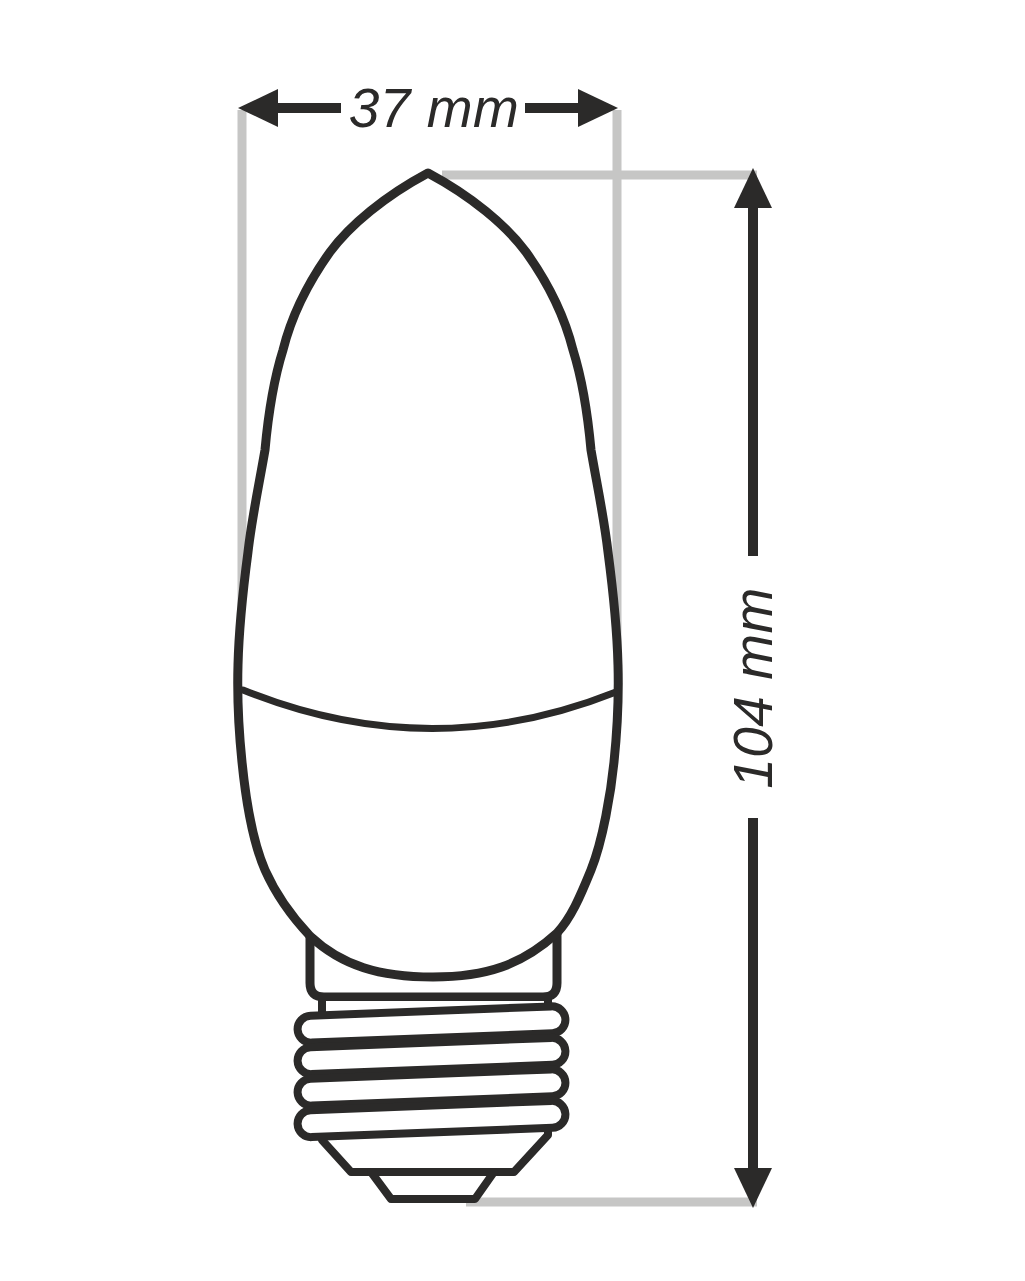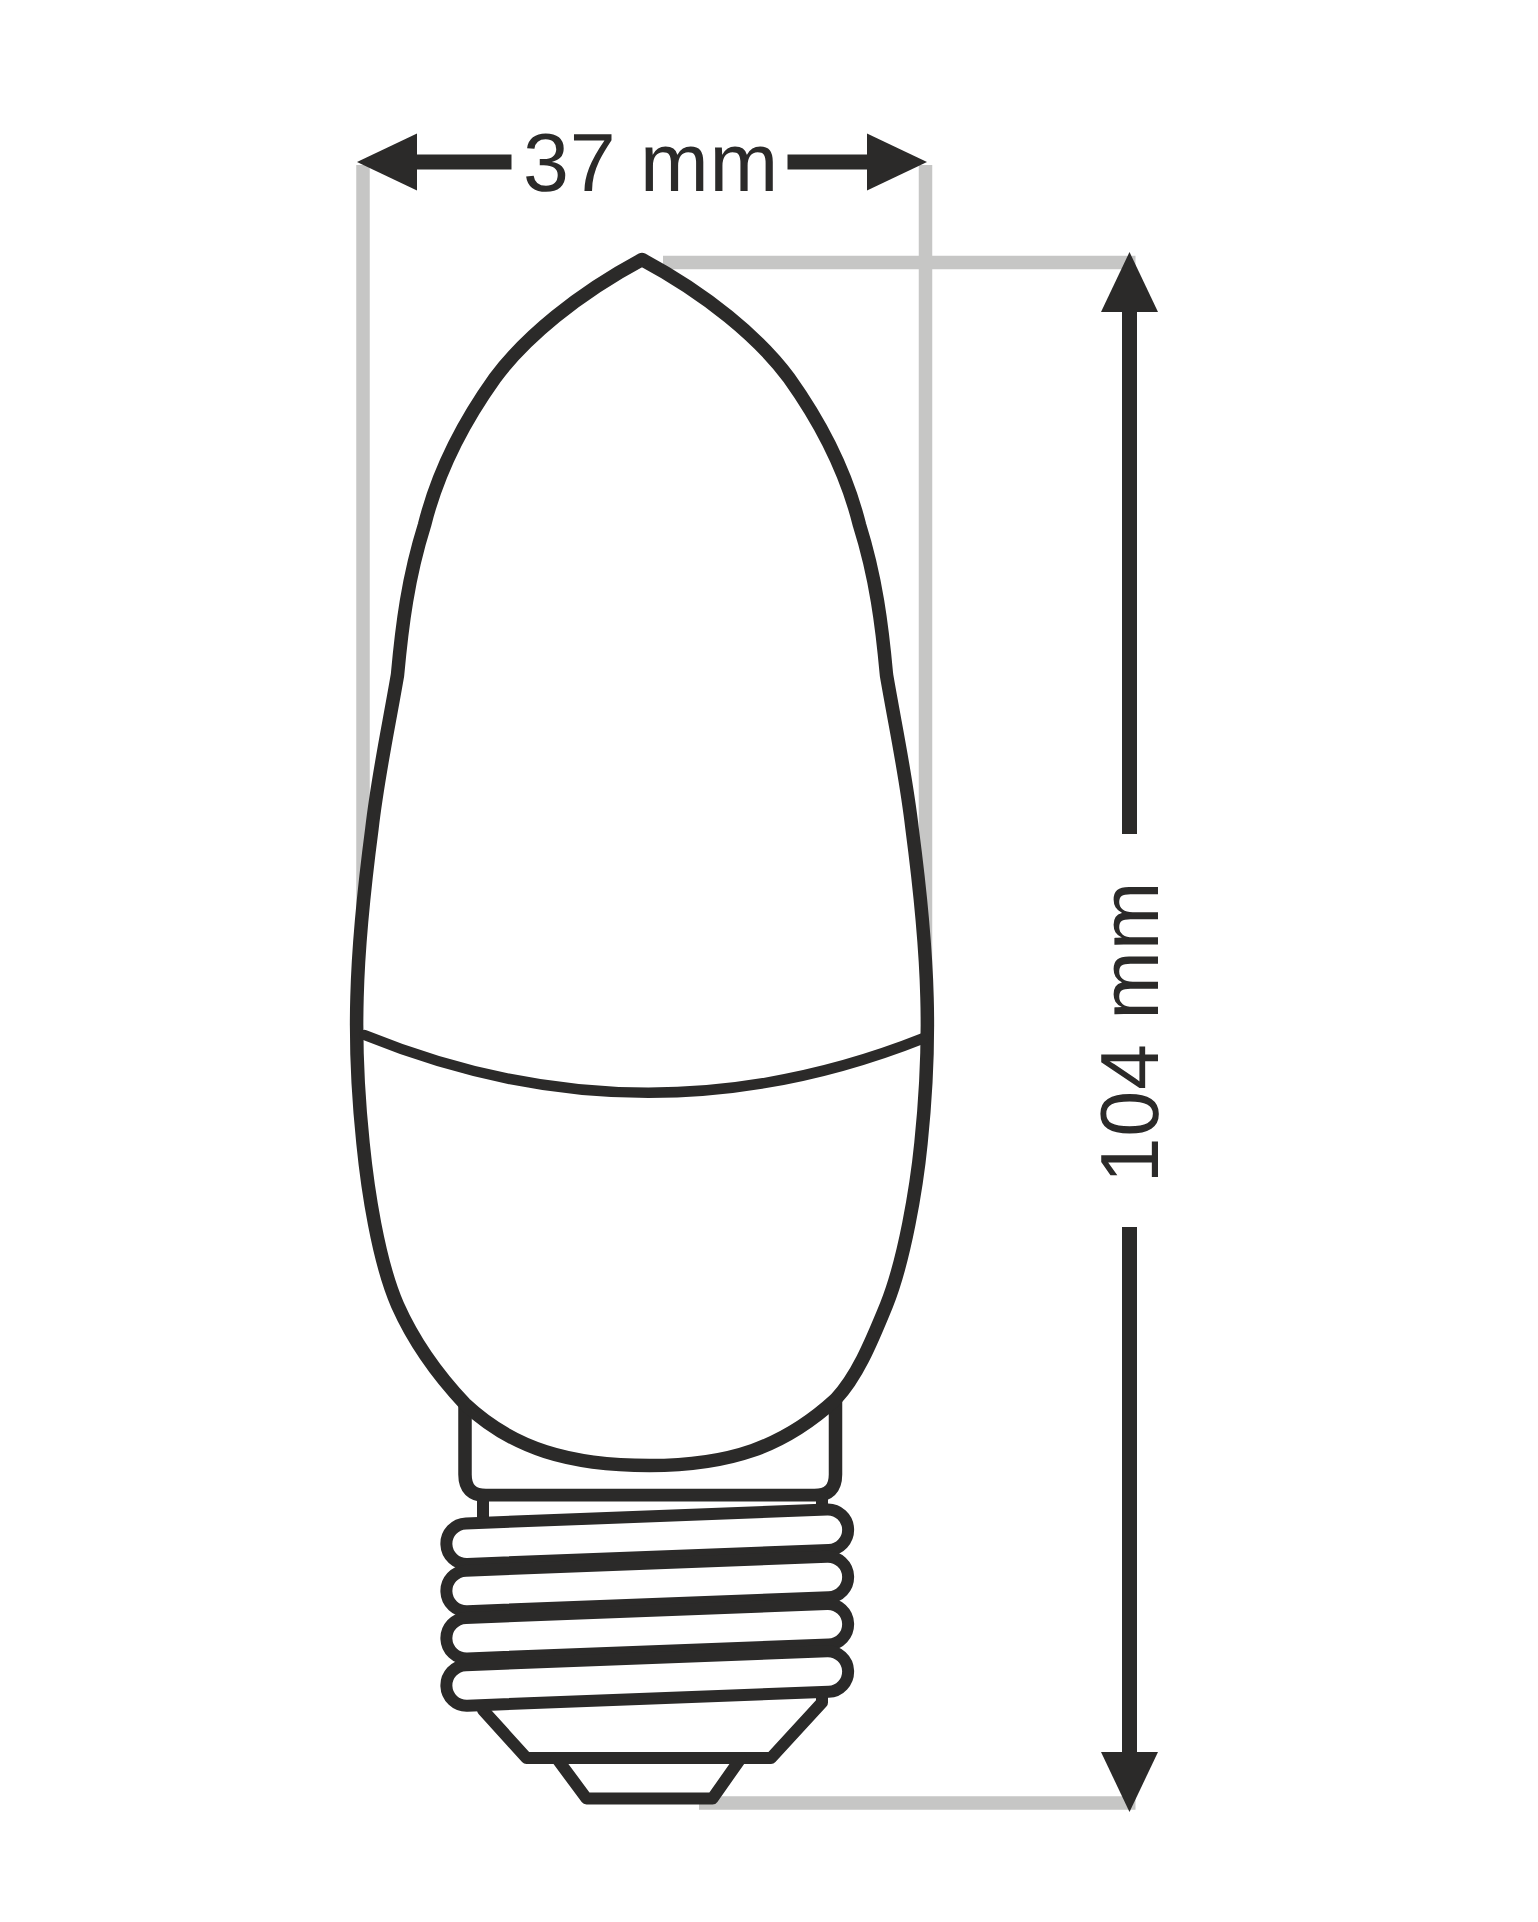--- a/index.html
+++ b/index.html
@@ -12,20 +12,21 @@
     margin:0;
     padding:0;
     background:var(--background);
   }
   .canvas{
     position:relative;
     width:1025px;
     height:1281px;
     background:var(--background);
     overflow:hidden;
+    font-style:italic;
   }
   svg{display:block}
   .dim-text{
     font-family:"Liberation Sans","DejaVu Sans",sans-serif;
     font-size:55px;
     fill:var(--outline);
     letter-spacing:0.5px;
   }
 </style>
 </head>

